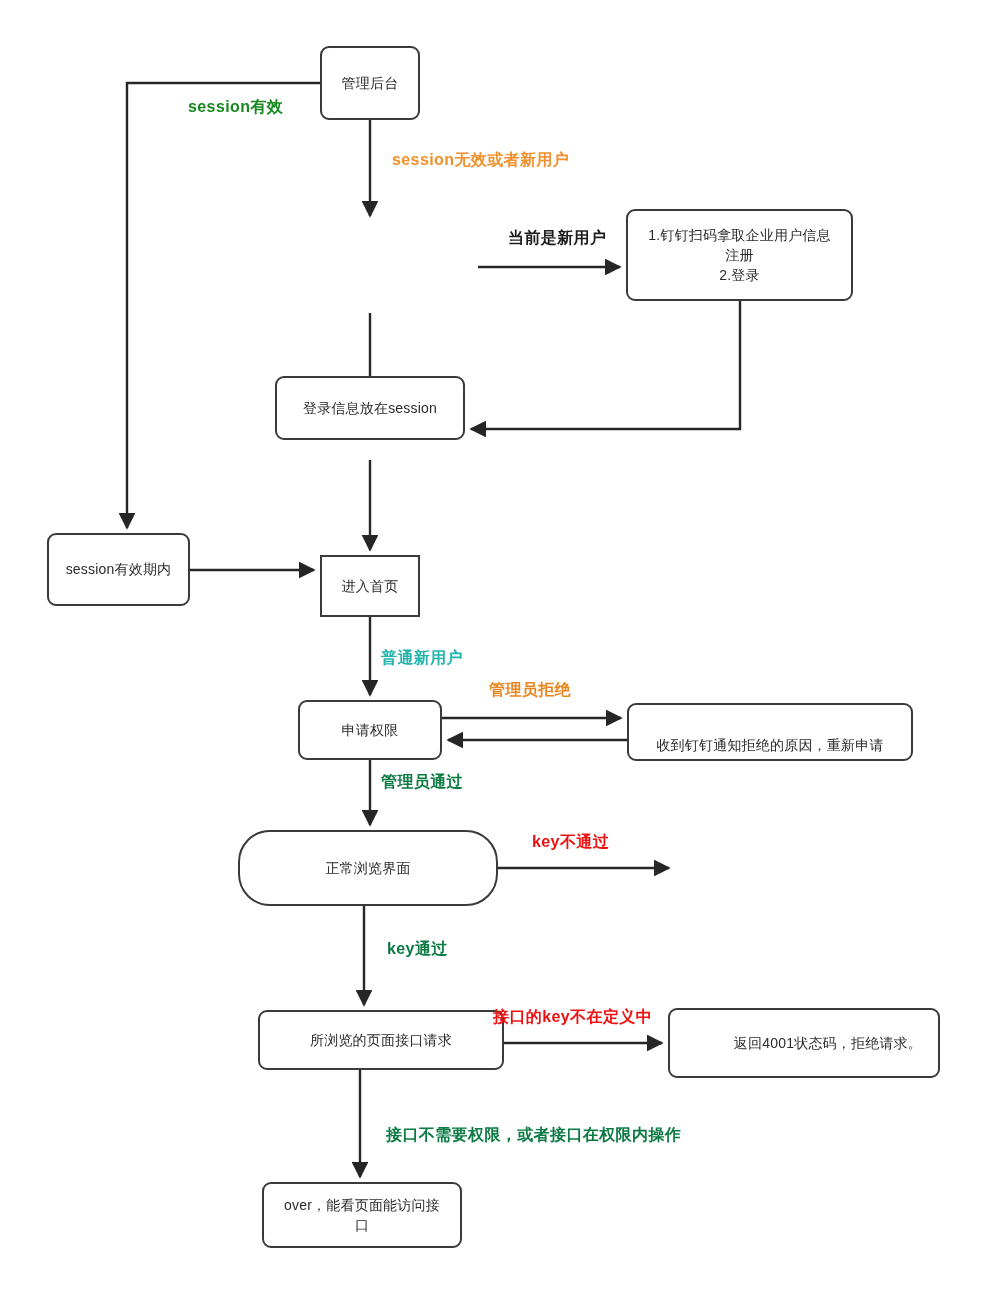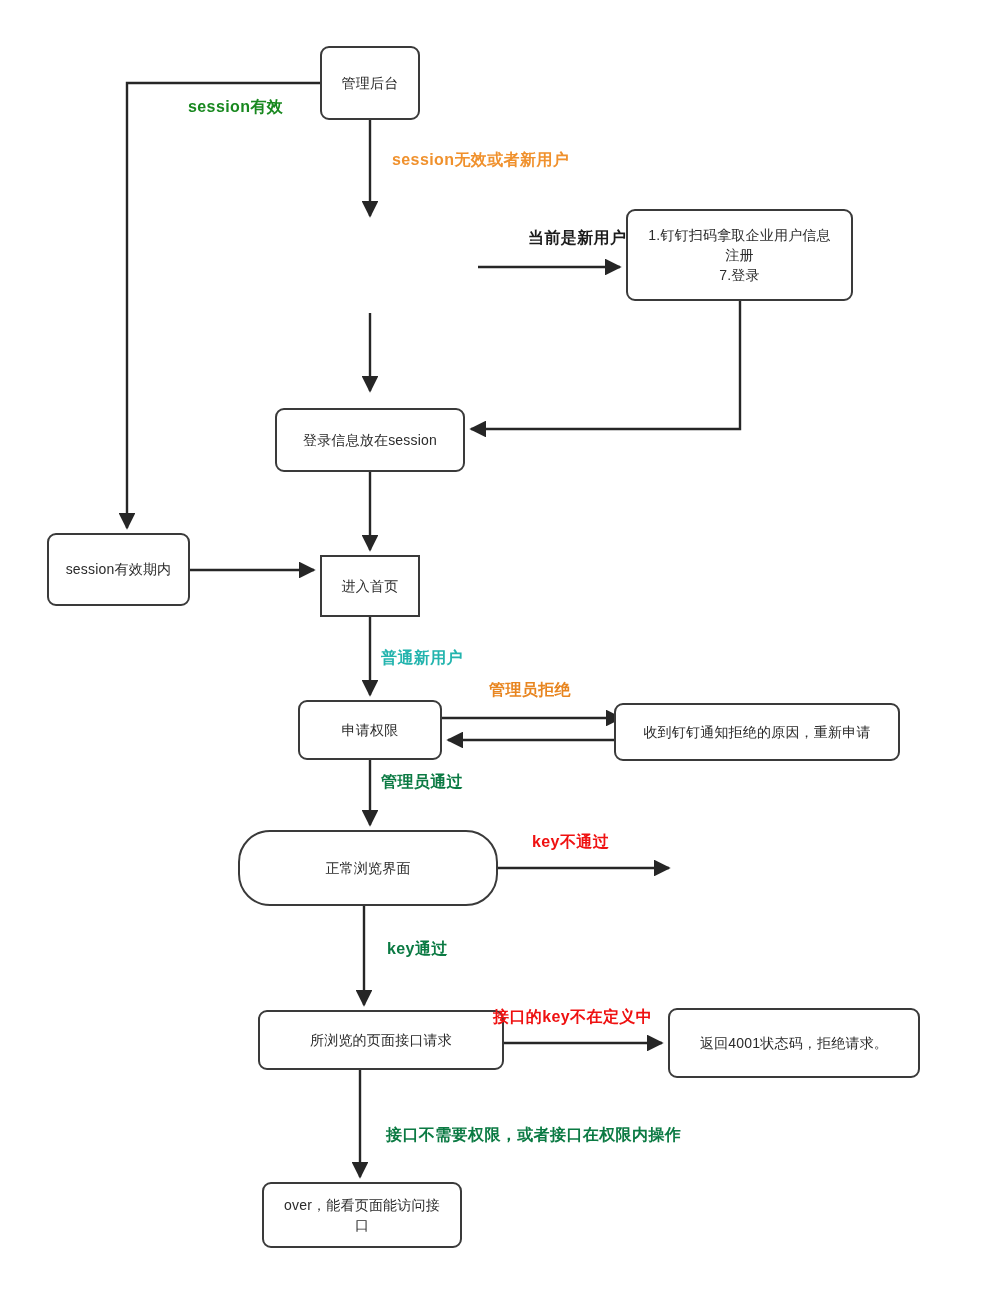--- a/index.html
+++ b/index.html
@@ -97,65 +97,65 @@
     </g>
   </svg>
 
   <div class="node rounded" style="left:320px; top:46px; width:100px; height:74px;">
     <span class="node-text">管理后台</span>
   </div>
 
 
   <div class="node rounded" style="left:626px; top:209px; width:227px; height:92px;">
     <span class="node-text">1.钉钉扫码拿取企业用户信息注册
-7.登录</span>
+2.登录</span>
   </div>
 
-  <div class="node rounded" style="left:275px; top:408px; width:190px; height:64px;text-align:center;">
+  <div class="node rounded" style="left:275px; top:376px; width:190px; height:64px;text-align:center;">
     <span class="node-text">登录信息放在session</span>
   </div>
 
   <div class="node rounded" style="left:47px; top:533px; width:143px; height:73px;">
     <span class="node-text">session有效期内</span>
   </div>
 
   <div class="node rounded" style="left:298px; top:700px; width:144px; height:60px;">
     <span class="node-text">申请权限</span>
   </div>
 
   <div class="node square" style="left:320px; top:555px; width:100px; height:62px;">
     <span class="node-text">进入首页</span>
   </div>
 
-  <div class="node rounded" style="left:614px; top:703px; width:286px; height:58px;">
+  <div class="node rounded" style="left:627px; top:703px; width:286px; height:58px;align-items:flex-end;">
     <span class="node-text">收到钉钉通知拒绝的原因，重新申请</span>
   </div>
 
   <div class="node rounded" style="left:238px; top:830px; width:260px; height:76px;border-radius:32px;">
     <span class="node-text">正常浏览界面</span>
   </div>
 
 
   <div class="node rounded" style="left:258px; top:1010px; width:246px; height:60px;">
     <span class="node-text">所浏览的页面接口请求</span>
   </div>
 
-  <div class="node rounded" style="left:668px; top:1008px; width:252px; height:70px;">
+  <div class="node rounded" style="left:668px; top:1008px; width:272px; height:70px;justify-content:flex-end;">
     <span class="node-text">返回4001状态码，拒绝请求。</span>
   </div>
 
   <div class="node rounded" style="left:262px; top:1182px; width:200px; height:66px;">
     <span class="node-text">over，能看页面能访问接口</span>
   </div>
 
   <div class="edge-label" style="left:188px; top:99px; color:#18881f;">session有效</div>
 
   <div class="edge-label" style="left:392px; top:152px; color:#f0912d;">session无效或者新用户</div>
 
-  <div class="edge-label" style="left:508px; top:230px; color:#1c1c1c;margin-left:20px;">当前是新用户</div>
+  <div class="edge-label" style="left:508px; top:230px; color:#1c1c1c;">当前是新用户</div>
 
   <div class="edge-label" style="left:381px; top:650px; color:#23b4ae;">普通新用户</div>
 
   <div class="edge-label" style="left:489px; top:682px; color:#e8851f;">管理员拒绝</div>
 
   <div class="edge-label" style="left:381px; top:774px; color:#0b7a43;">管理员通过</div>
 
   <div class="edge-label" style="left:532px; top:834px; color:#ef1111;">key不通过</div>
 
   <div class="edge-label" style="left:387px; top:941px; color:#0b7a43;">key通过</div>

